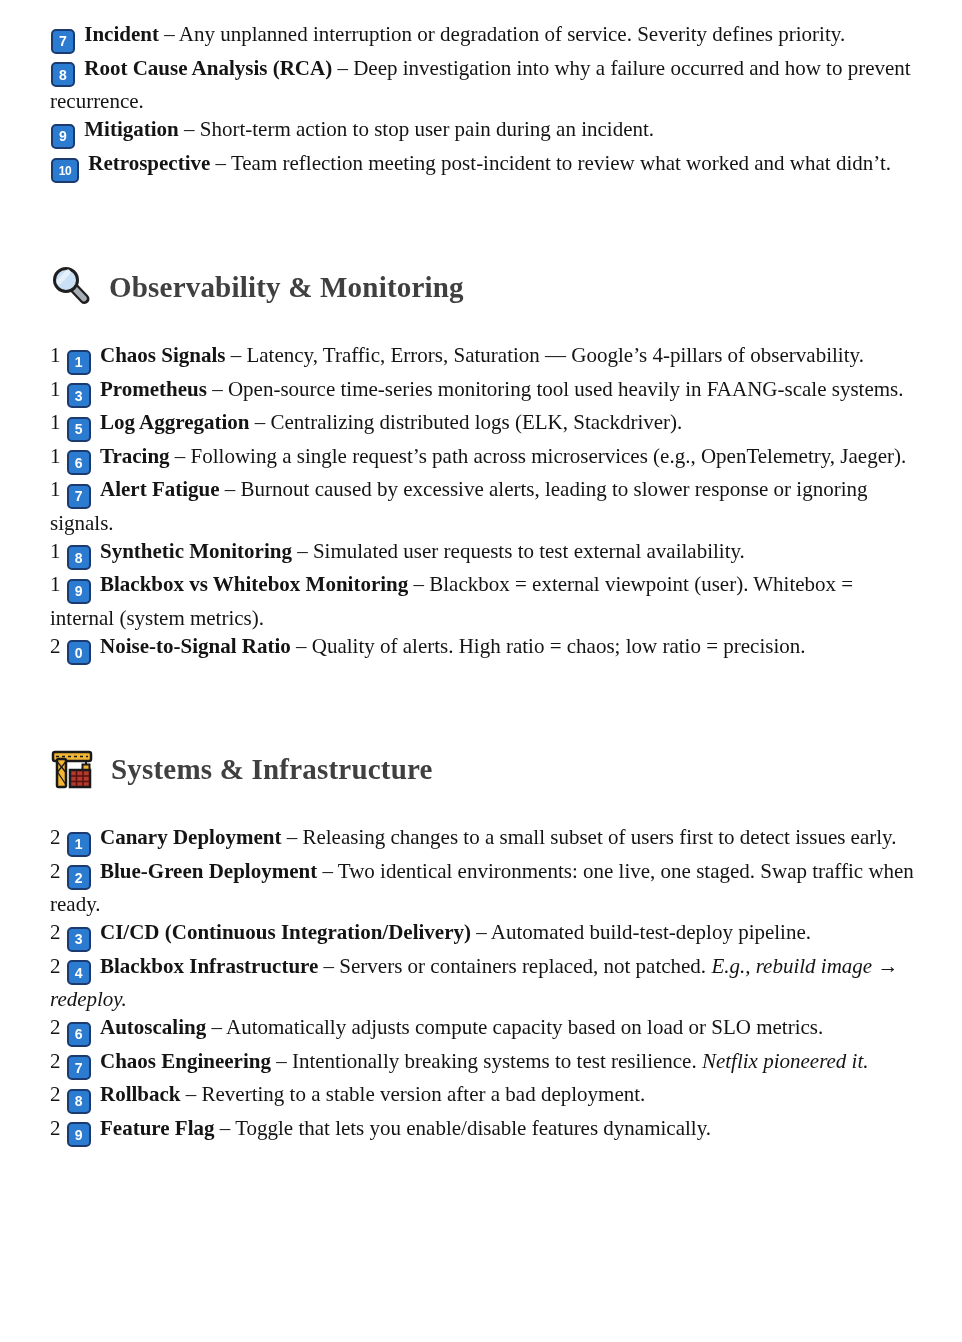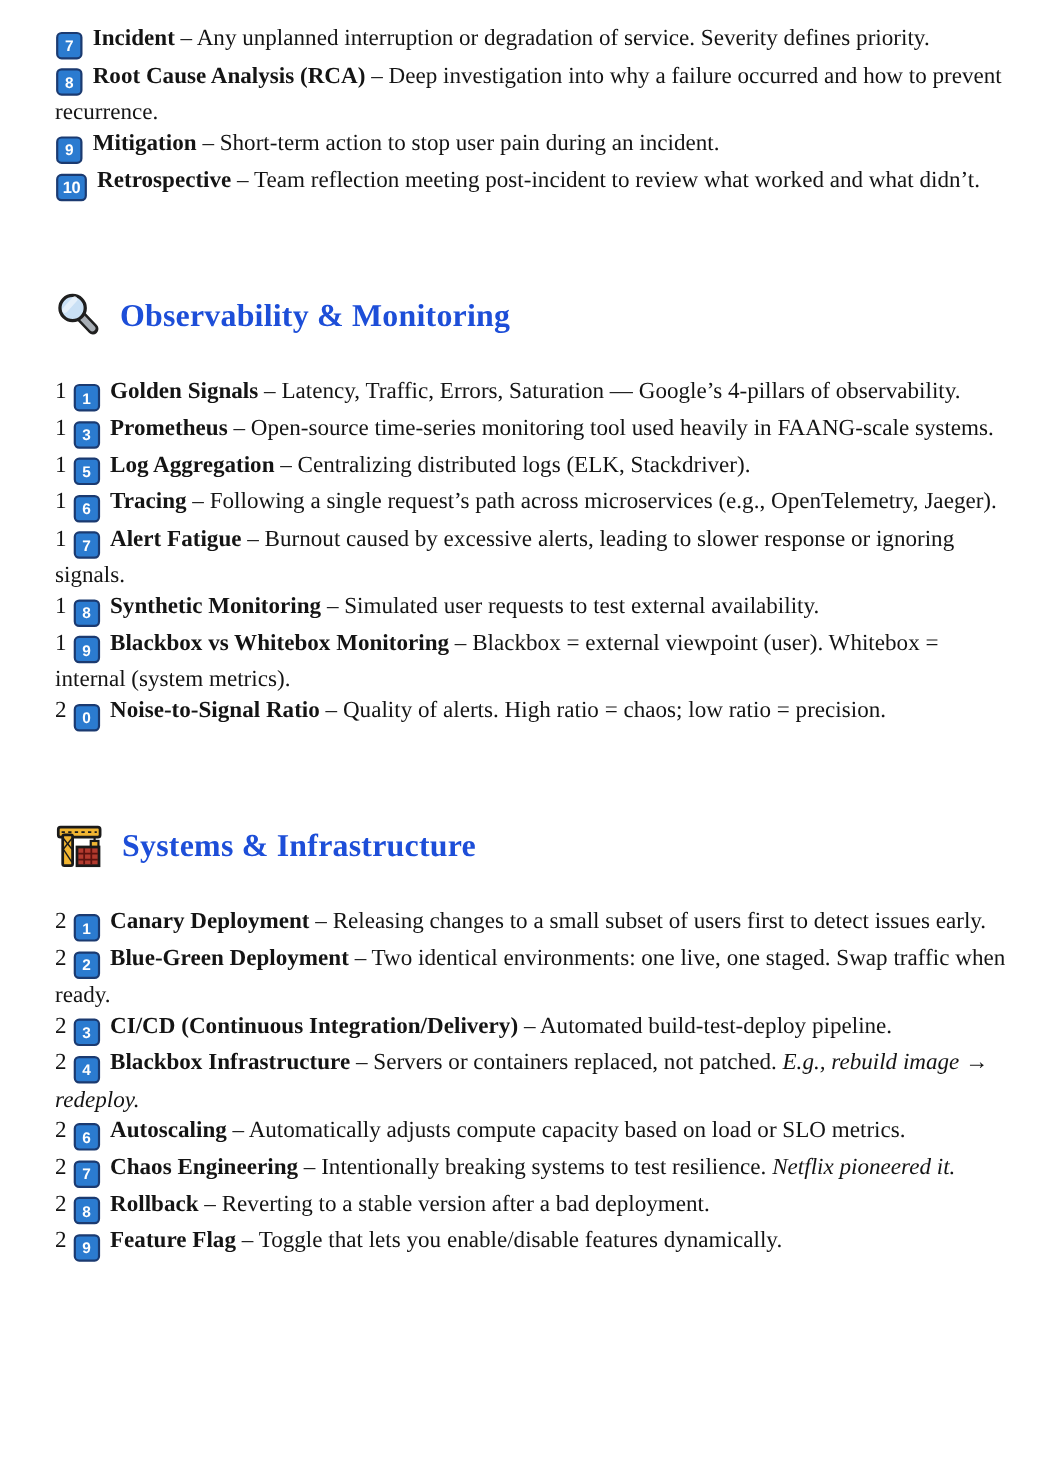--- a/index.html
+++ b/index.html
@@ -28,21 +28,21 @@
     align-items: center;
     gap: 15px;
     margin: 80px 0 30px 0;
     height: 48px;
   }
   .section-title {
     margin: 0;
     font-size: 29px;
     line-height: 34px;
     font-weight: bold;
-    color: #1d4ed8;
+    color: #404040;
     letter-spacing: 0.2px;
   }
   .icon { display: inline-flex; }
   .term-list { margin: 0; }
   p.term-item { margin: 0; padding: 0; }
   .keycap {
     display: inline-flex;
     align-items: center;
     justify-content: center;
     box-sizing: border-box;
@@ -54,21 +54,21 @@
     color: #ffffff;
     font-family: "Liberation Sans", sans-serif;
     font-weight: bold;
     font-size: 14px;
     line-height: 1;
     vertical-align: -5px;
     margin: 0 4px 0 1px;
   }
   .keycap.wide {
     width: 28px;
-    font-size: 15px;
+    font-size: 12px;
     letter-spacing: -0.5px;
   }
   .num-prefix { font-family: "Liberation Serif", serif; }
   .term { font-weight: bold; }
   .desc-italic { font-style: italic; }
 </style>
 </head>
 <body>
 
 <main class="doc-page">
@@ -123,21 +123,21 @@
           <path d="M9 17 L18 7" stroke="#eaf3fc" stroke-width="5" stroke-linecap="round" opacity="0.85"></path>
         </svg>
       </span>
 
       <h2 class="section-title">Observability &amp; Monitoring</h2>
     </div>
     <div class="term-list">
   <p class="term-item">
     <span class="num-prefix">1</span>
     <span class="keycap">1</span>
-    <b class="term">Golden Signals</b>
+    <b class="term">Chaos Signals</b>
     <span class="sep">–</span>
     <span class="desc">Latency, Traffic, Errors, Saturation — Google’s 4-pillars of observability.</span>
     
   </p>
 
 
   <p class="term-item">
     <span class="num-prefix">1</span>
     <span class="keycap">3</span>
     <b class="term">Prometheus</b>

